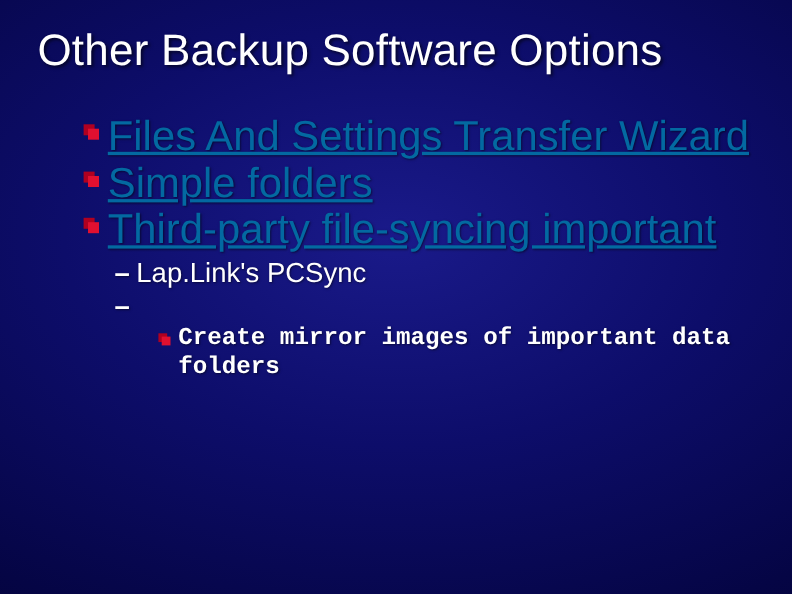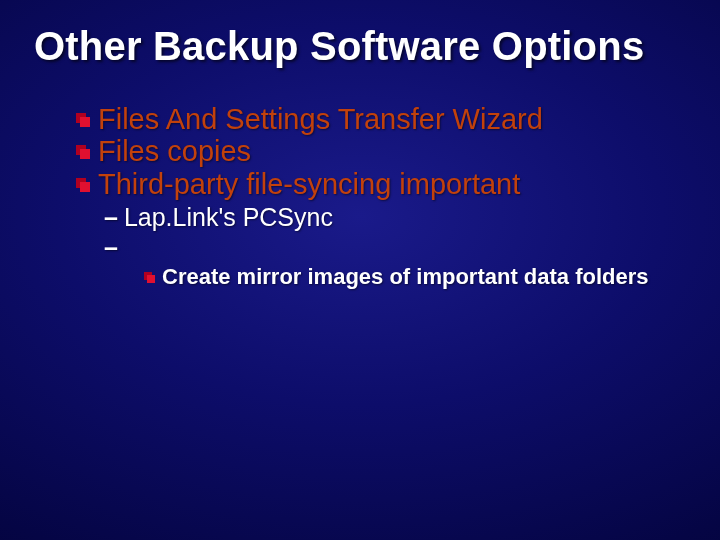--- a/index.html
+++ b/index.html
@@ -15,21 +15,21 @@
     color: #ffffff;
   }
   .slide {
     width: 720px;
     height: 540px;
     padding: 24px 34px 0 34px;
     box-sizing: border-box;
   }
   .title {
     font-size: 40px;
-    font-weight: 700;
+    font-weight: 400;
     color: #ffffff;
     text-shadow: 2px 2px 3px rgba(0,0,0,0.6);
     margin: 0 0 34px 0;
     letter-spacing: 0.2px;
   }
   .content {
     padding-left: 42px;
   }
   .bullet-row {
     display: flex;
@@ -54,23 +54,24 @@
     left: 0;
     top: 0;
     background: #b00020;
   }
   .bullet-icon .sq.front {
     left: 4px;
     top: 4px;
     background: #e01030;
   }
   .bullet-text {
-    font-size: 29px;
-    color: #c2410c;
+    font-size: 38px;
+    color: #0369a1;
     text-shadow: 1px 1px 2px rgba(0,0,0,0.5);
+    text-decoration: underline;
   }
   .sub-row {
     padding-left: 28px;
     display: flex;
     align-items: flex-start;
     line-height: 1.2;
   }
   .sub-dash {
     font-size: 25px;
     font-weight: bold;
@@ -80,20 +81,21 @@
   .sub-text {
     font-size: 25px;
     font-weight: normal;
     text-shadow: 1px 1px 2px rgba(0,0,0,0.5);
   }
   .subsub-row {
     padding-left: 68px;
     display: flex;
     align-items: flex-start;
     line-height: 1.2;
+    font-family: Liberation Mono, monospace;
   }
   .subsub-icon {
     flex: 0 0 auto;
     width: 11px;
     height: 11px;
     margin-top: 8px;
     margin-right: 7px;
     position: relative;
   }
   .subsub-icon .sq {
@@ -133,21 +135,21 @@
         </span>
       <span class="bullet-text">Files And Settings Transfer Wizard</span>
     </div>
 
 
     <div class="bullet-row">
       <span class="bullet-icon">
           <span class="sq back"></span>
           <span class="sq front"></span>
         </span>
-      <span class="bullet-text">Files copies</span>
+      <span class="bullet-text">Simple folders</span>
     </div>
 
     <div class="bullet-row">
       <span class="bullet-icon">
           <span class="sq back"></span>
           <span class="sq front"></span>
         </span>
       <span class="bullet-text">Third-party file-syncing important</span>
     </div>
 

